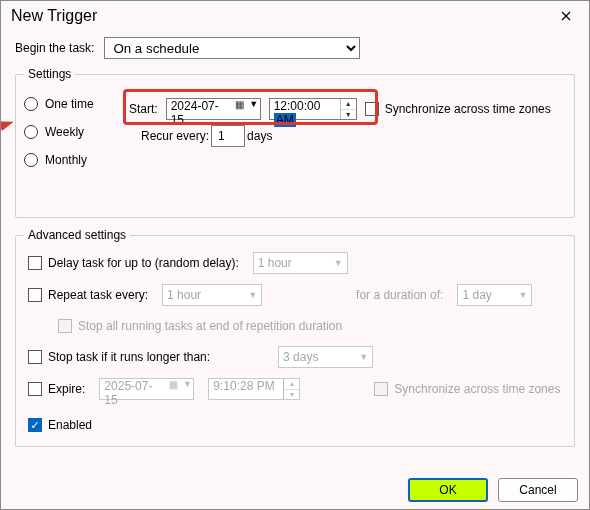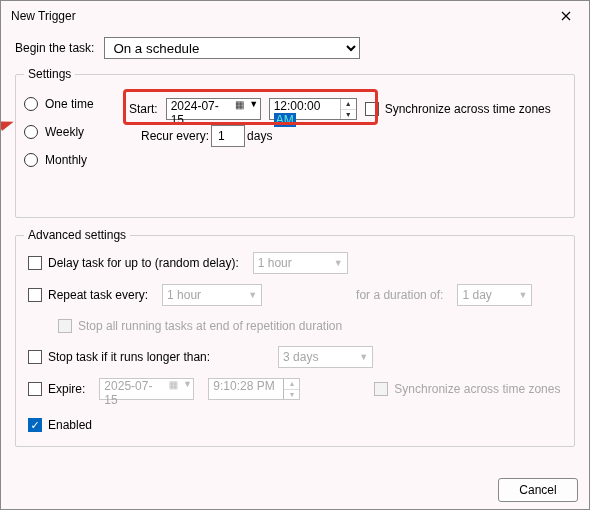--- a/index.html
+++ b/index.html
@@ -15,21 +15,21 @@
     border: 1px solid #888;
   }
   .titlebar {
     display: flex;
     justify-content: space-between;
     align-items: center;
     height: 30px;
     padding: 0 0 0 10px;
     background: #fdf7f9;
   }
-  .titlebar .title { font-size: 12px; }
+  .titlebar .title { font-size: 16px; }
   .close-btn {
     width: 46px; height: 30px;
     display: flex; align-items: center; justify-content: center;
     font-size: 14px; color: #000;
   }
   .content {
     padding: 6px 14px 0 14px;
   }
   .row-begin {
     display: flex; align-items: center; gap: 6px;
@@ -106,21 +106,21 @@
     border: 1px solid #7a7a7a; background:#fff;
     display: flex; align-items: flex-start;
     font-size: 12px;
   }
   .date-input { width: 95px; padding-left: 4px; }
   .date-input .cal { margin-left:auto; width:16px; text-align:center; color:#333; font-size:10px; }
   .date-input .dd  { width:12px; text-align:center; font-size:9px; }
   .time-input { width: 88px; padding-left: 2px; }
   .time-text { flex:1; padding-left:2px; }
   .time-text .sel {
-    background:#0a63c2; color:#5eead4; padding:0 2px;
+    background:#0a63c2; color:#000000; padding:0 2px;
   }
   .spinner {
     width: 16px; height: 100%;
     border-left: 1px solid #bbb;
     display:flex; flex-direction:column;
   }
   .spinner div {
     flex:1; font-size:7px; line-height:1;
     display:flex; align-items:center; justify-content:center;
     color:#333;
@@ -344,16 +344,19 @@
           <span>Enabled</span>
         </div>
       </div>
 
     </div>
   </fieldset>
 
 </div>
 
 <div class="footer">
+  <div class="btn ok">
+      <span>OK</span>
+    </div>
   <div class="btn">
       <span>Cancel</span>
     </div>
 </div>
 
 </body></html>

